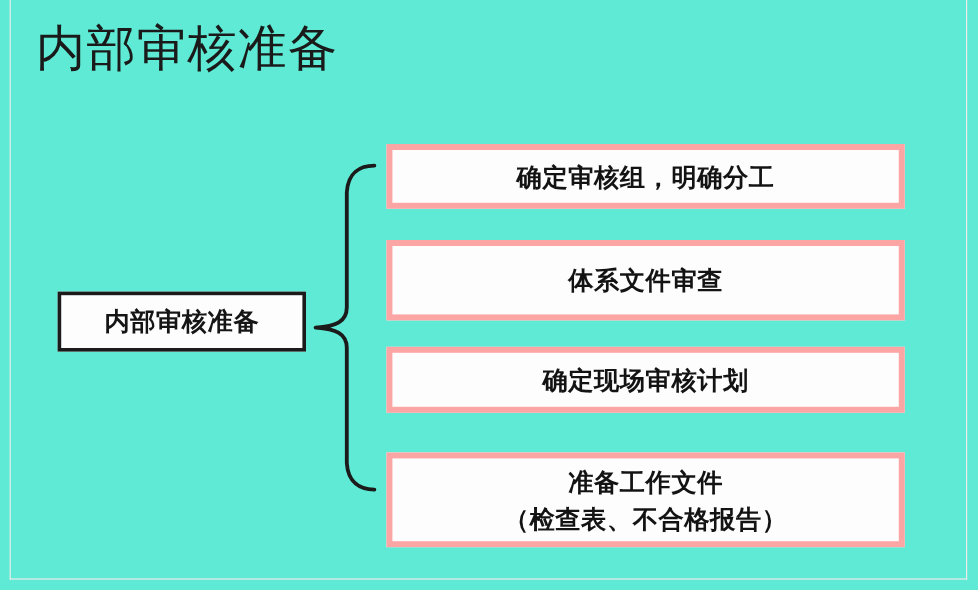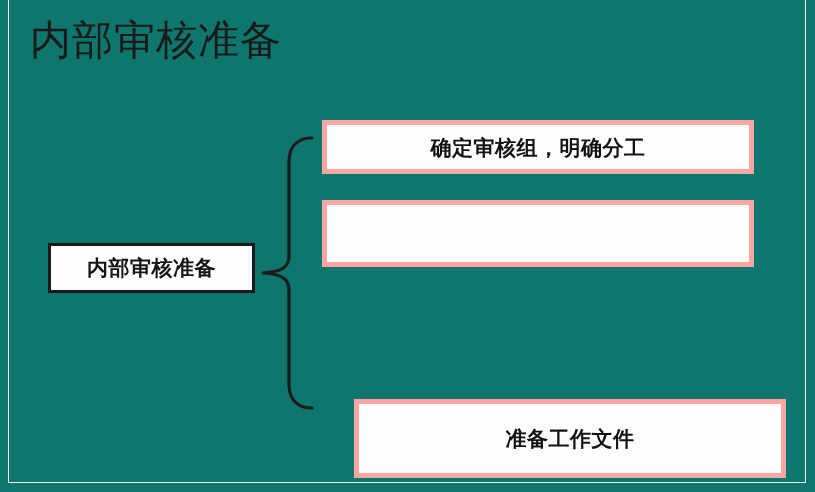--- a/index.html
+++ b/index.html
@@ -7,21 +7,21 @@
     padding: 0;
     background: #ffffff;
   }
   body {
     font-family: "DejaVu Serif", "Liberation Serif", serif;
   }
   .canvas {
     position: relative;
     width: 815px;
     height: 492px;
-    background: #0f766e;
+    background: #5eead4;
     overflow: hidden;
   }
   
   .page-frame {
     position: absolute;
     left: 8px;
     top: 0px;
     width: 798px;
     height: 483px;
     border: 1px solid #ececec;
@@ -88,21 +88,21 @@
     color: #131313;
     font-weight: 700;
     letter-spacing: 0.5px;
     white-space: nowrap;
     text-align: center;
     font-family: "DejaVu Serif", "Liberation Serif", serif;
   }
   #node-0 { top: 120px; height: 54px; }
   #node-1 { top: 200px; height: 67px; }
   #node-2 { top: 289px; height: 55px; }
-  #node-3 { top: 399px; height: 79px; margin-left: 32px; }
+  #node-3 { top: 377px; height: 79px; }
 </style>
 </head>
 <body>
 
 <div class="canvas">
 
   <div class="page-frame"></div>
 
   <div class="page-title">内部审核准备</div>
 
@@ -118,20 +118,25 @@
              C 24 142, 33 146, 33 158
              L 33 254
              C 34 270, 44 276, 56 276" fill="none" stroke="#1b1b1b" stroke-width="3.2" stroke-linecap="round" stroke-linejoin="round"></path>
   </svg>
 
   <div class="node-box" id="node-0">
     <div class="line">确定审核组，明确分工</div>
   </div>
 
   <div class="node-box" id="node-1">
+    <div class="line">体系文件审查</div>
   </div>
 
+  <div class="node-box" id="node-2">
+    <div class="line">确定现场审核计划</div>
+  </div>
 
   <div class="node-box" id="node-3">
     <div class="line">准备工作文件</div>
+    <div class="line">（检查表、不合格报告）</div>
   </div>
 
 </div>
 
 </body></html>

